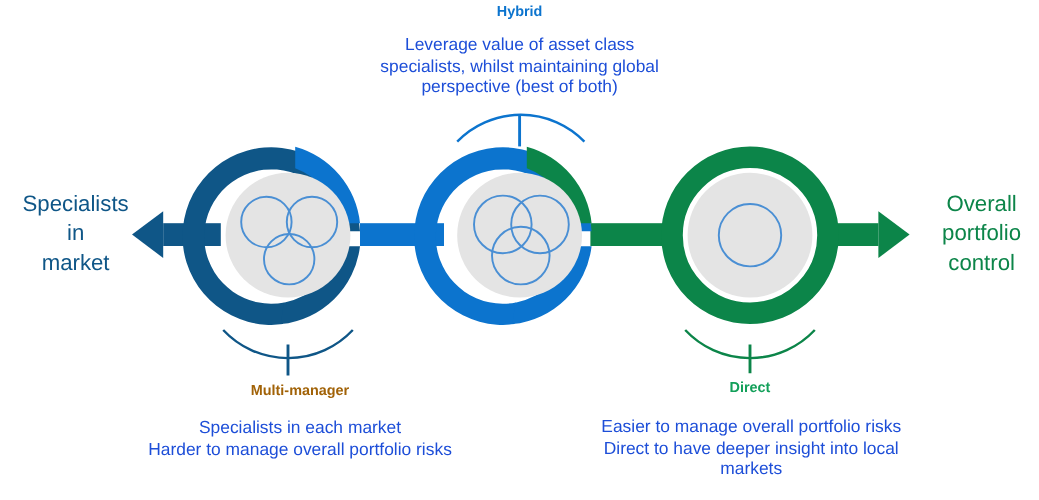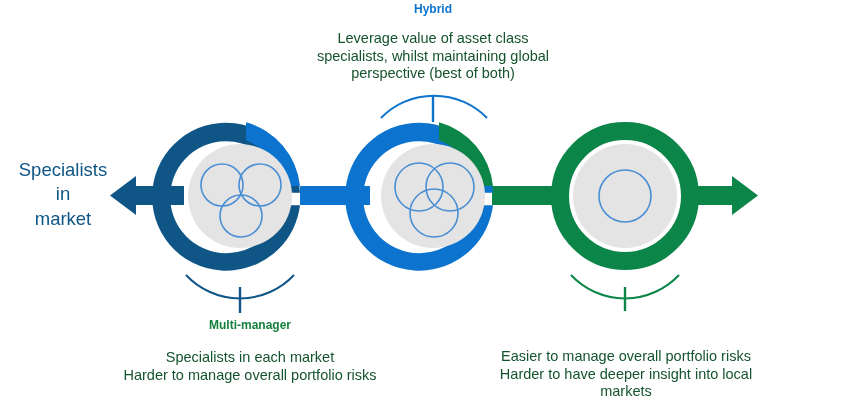--- a/index.html
+++ b/index.html
@@ -30,21 +30,21 @@
     text-align: center;
     line-height: 1.22;
     white-space: pre;
   }
   .heading {
     font-weight: bold;
     font-size: 12px;
   }
   .body-txt {
     font-size: 14.5px;
-    color: #14532d;
+    color: #1d4ed8;
     font-weight: normal;
   }
   .side-label {
     font-weight: normal;
     font-size: 18.5px;
     line-height: 1.32;
   }
 
   
   #label-left      { left: 0px;   top: 158px; width: 126px; }
@@ -135,30 +135,34 @@
       </g>
       <path d="M 571 275 A 74 74 0 0 0 679 275" fill="none" stroke="#0C8549" stroke-width="2"></path>
       <line x1="625" y1="287" x2="625" y2="311" stroke="#0C8549" stroke-width="2.4"></line>
     </g>
   </svg>
 
   <div class="txt side-label" id="label-left" style="color:#0F5687;">Specialists
 in
 market</div>
 
+  <div class="txt side-label" id="label-right" style="color:#0C8549;">Overall
+portfolio
+control</div>
 
   <div class="txt heading" id="hybrid-head" style="color:#0C74CE;">Hybrid</div>
 
   <div class="txt body-txt" id="hybrid-body">Leverage value of asset class
 specialists, whilst maintaining global
 perspective (best of both)</div>
 
-  <div class="txt heading" id="multi-head" style="color:#15803d;">Multi-manager</div>
+  <div class="txt heading" id="multi-head" style="color:#a16207;">Multi-manager</div>
 
   <div class="txt body-txt" id="multi-body">Specialists in each market
 Harder to manage overall portfolio risks</div>
 
+  <div class="txt heading" id="direct-head" style="color:#13A05A;">Direct</div>
 
   <div class="txt body-txt" id="direct-body">Easier to manage overall portfolio risks
-Harder to have deeper insight into local
+Direct to have deeper insight into local
 markets</div>
 
 </div>
 
 </body></html>

